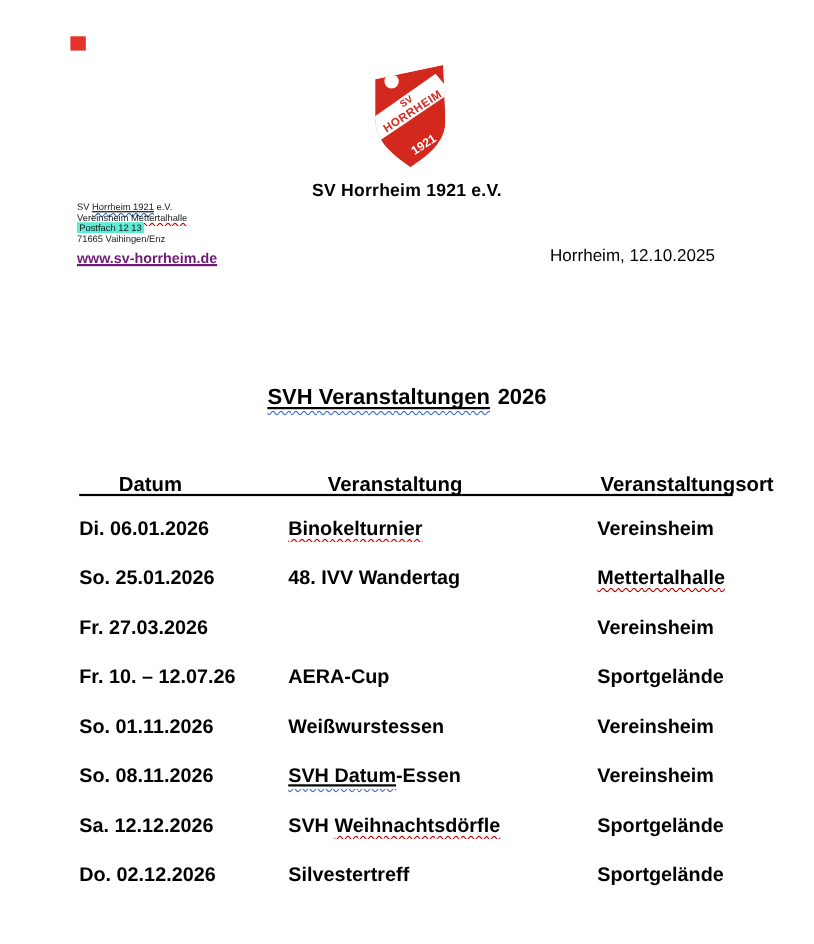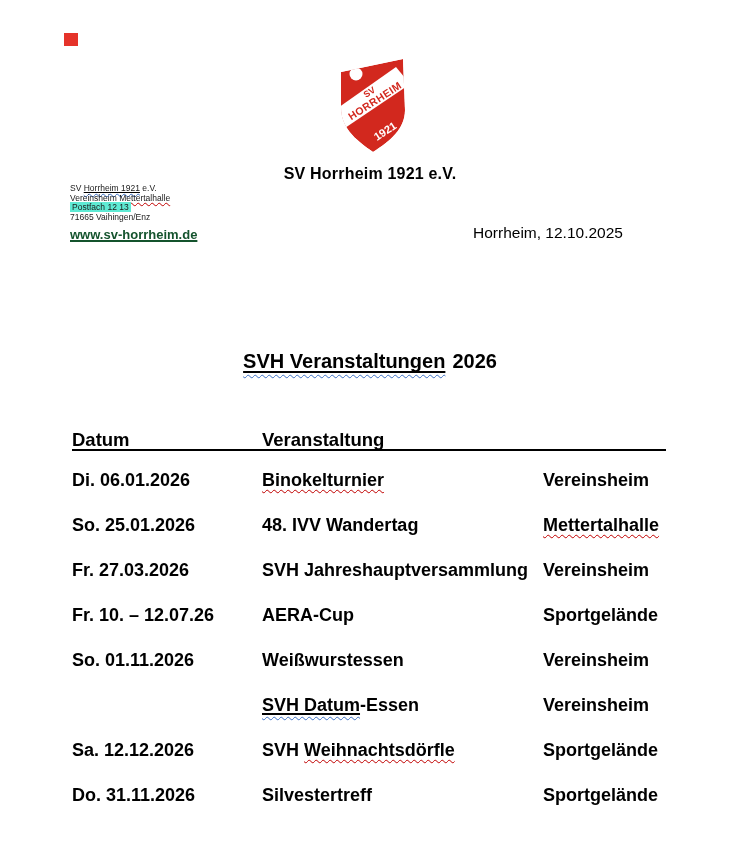--- a/index.html
+++ b/index.html
@@ -16,25 +16,25 @@
   .logo{left:332px;top:58px;width:80px;height:96px;}
 
   
   .org-name{left:0;right:0;top:165px;text-align:center;font-size:16px;font-weight:bold;letter-spacing:.2px;}
 
   
   .address{left:70px;top:184px;font-size:8.5px;line-height:9.7px;color:#1a1a1a;}
   .hl{background:#5eead4;padding:0 2px;}
 
   
-  .website{left:70px;top:227px;font-size:13px;font-weight:bold;color:#14532d;
+  .website{left:70px;top:227px;font-size:13px;font-weight:bold;color:#701a75;
     text-decoration:underline;text-decoration-thickness:1.5px;cursor:pointer;}
 
   
-  .dateline{left:473px;top:224px;font-size:15.5px;}
+  .dateline{left:500px;top:224px;font-size:15.5px;}
 
   
   .doc-title{left:0;right:0;top:350px;text-align:center;font-size:20px;font-weight:bold;}
   .title-year{margin-left:7px;margin-top:32px;}
 
   
   .sp-red{text-decoration-line:underline;text-decoration-style:wavy;
     text-decoration-color:#c00000;text-decoration-thickness:1px;
     text-underline-offset:3px;text-decoration-skip-ink:none;}
   .sp-red-sm{text-decoration-line:underline;text-decoration-style:wavy;
@@ -52,21 +52,21 @@
     text-underline-offset:6px;text-decoration-skip-ink:none;}
   .ulb-sm{text-decoration-line:underline;text-decoration-color:#000;
     text-decoration-thickness:1px;text-underline-offset:1px;}
   .wvb-sm{text-decoration-line:underline;text-decoration-style:wavy;
     text-decoration-color:#3b6fc4;text-decoration-thickness:1px;
     text-underline-offset:2px;text-decoration-skip-ink:none;}
 
   
   .thead{left:72px;top:429px;width:594px;height:20px;border-bottom:2px solid #000;
     font-size:18.5px;font-weight:bold;}
-  .thead span{position:absolute;top:0;white-space:nowrap;}
+  .thead span{position:absolute;top:0;white-space:nowrap;margin-left:36px;}
   .th-datum{left:0;}
   .th-event{left:190px;}
   .th-ort{left:438px;}
   .trows{left:72px;top:470px;width:660px;height:340px;}
   .trow{position:absolute;left:0;width:660px;height:22px;
     font-size:18px;font-weight:bold;white-space:nowrap;}
   .trow .cell{position:absolute;top:0;white-space:nowrap;}
   .c-date{left:0;}
   .c-event{left:190px;}
   .c-loc{left:471px;}
@@ -107,55 +107,56 @@
 
 <div class="abs dateline">Horrheim, 12.10.2025</div>
 
 <div class="abs doc-title">
   <span class="ulb-lg"><span class="wvb-lg">SVH Veranstaltungen</span></span><span class="title-year">2026</span>
 </div>
 
 <div class="abs thead">
   <span class="th-datum">Datum</span>
   <span class="th-event">Veranstaltung</span>
+  <span class="th-ort">Veranstaltungsort</span>
 </div>
 
 <div class="abs trows">
     <div class="trow" style="top: 0px;">
       <span class="cell c-date">Di. 06.01.2026</span>
       <span class="cell c-event"><span class="sp-red">Binokelturnier</span></span>
       <span class="cell c-loc">Vereinsheim</span>
     </div>
     <div class="trow" style="top: 45px;">
       <span class="cell c-date">So. 25.01.2026</span>
       <span class="cell c-event">48. IVV Wandertag</span>
       <span class="cell c-loc"><span class="sp-red">Mettertalhalle</span></span>
     </div>
     <div class="trow" style="top: 90px;">
       <span class="cell c-date">Fr. 27.03.2026</span>
-      <span class="cell c-event">SVH Jahreshauptversammlung</span>
       <span class="cell c-loc">Vereinsheim</span>
     </div>
     <div class="trow" style="top: 135px;">
       <span class="cell c-date">Fr. 10. – 12.07.26</span>
       <span class="cell c-event">AERA-Cup</span>
       <span class="cell c-loc">Sportgelände</span>
     </div>
     <div class="trow" style="top: 180px;">
       <span class="cell c-date">So. 01.11.2026</span>
       <span class="cell c-event">Weißwurstessen</span>
       <span class="cell c-loc">Vereinsheim</span>
     </div>
     <div class="trow" style="top: 225px;">
+      <span class="cell c-date">So. 08.11.2026</span>
       <span class="cell c-event"><span class="ulb"><span class="wvb">SVH Datum</span></span>-Essen</span>
       <span class="cell c-loc">Vereinsheim</span>
     </div>
     <div class="trow" style="top: 270px;">
       <span class="cell c-date">Sa. 12.12.2026</span>
       <span class="cell c-event">SVH <span class="sp-red">Weihnachtsdörfle</span></span>
       <span class="cell c-loc">Sportgelände</span>
     </div>
     <div class="trow" style="top: 315px;">
-      <span class="cell c-date">Do. 31.11.2026</span>
+      <span class="cell c-date">Do. 02.12.2026</span>
       <span class="cell c-event">Silvestertreff</span>
       <span class="cell c-loc">Sportgelände</span>
     </div>
   </div>
 
 </body></html>

